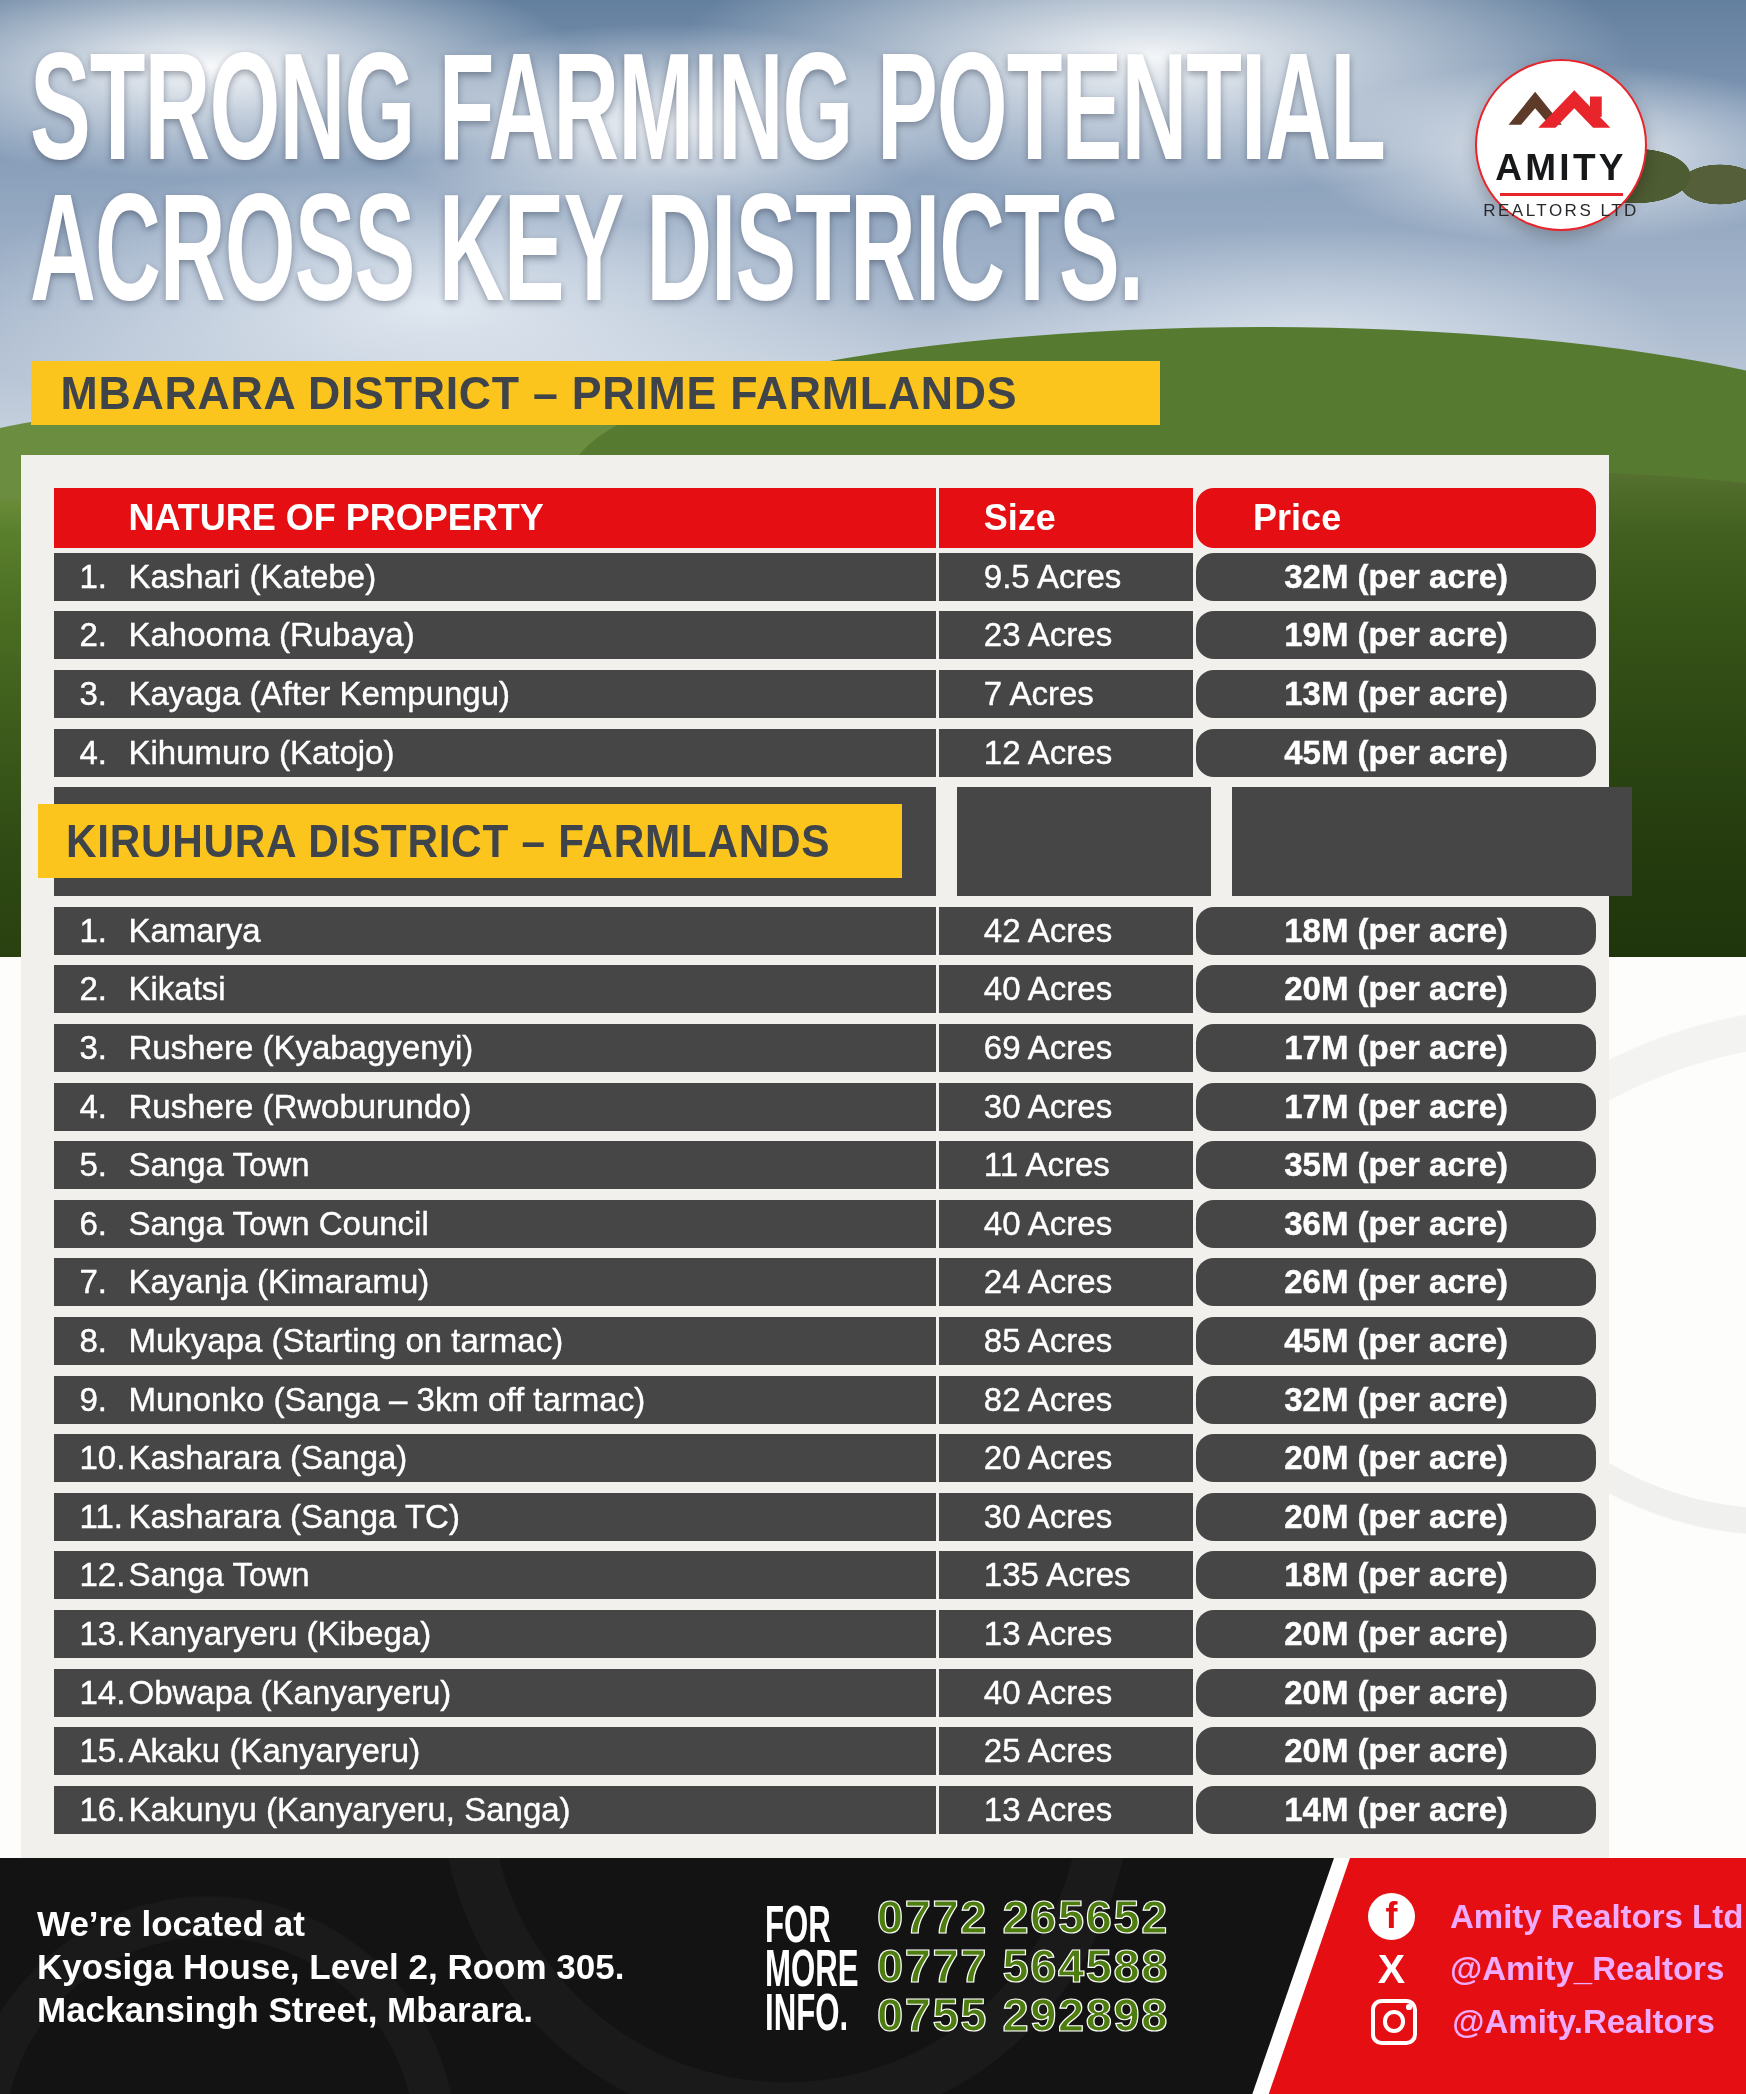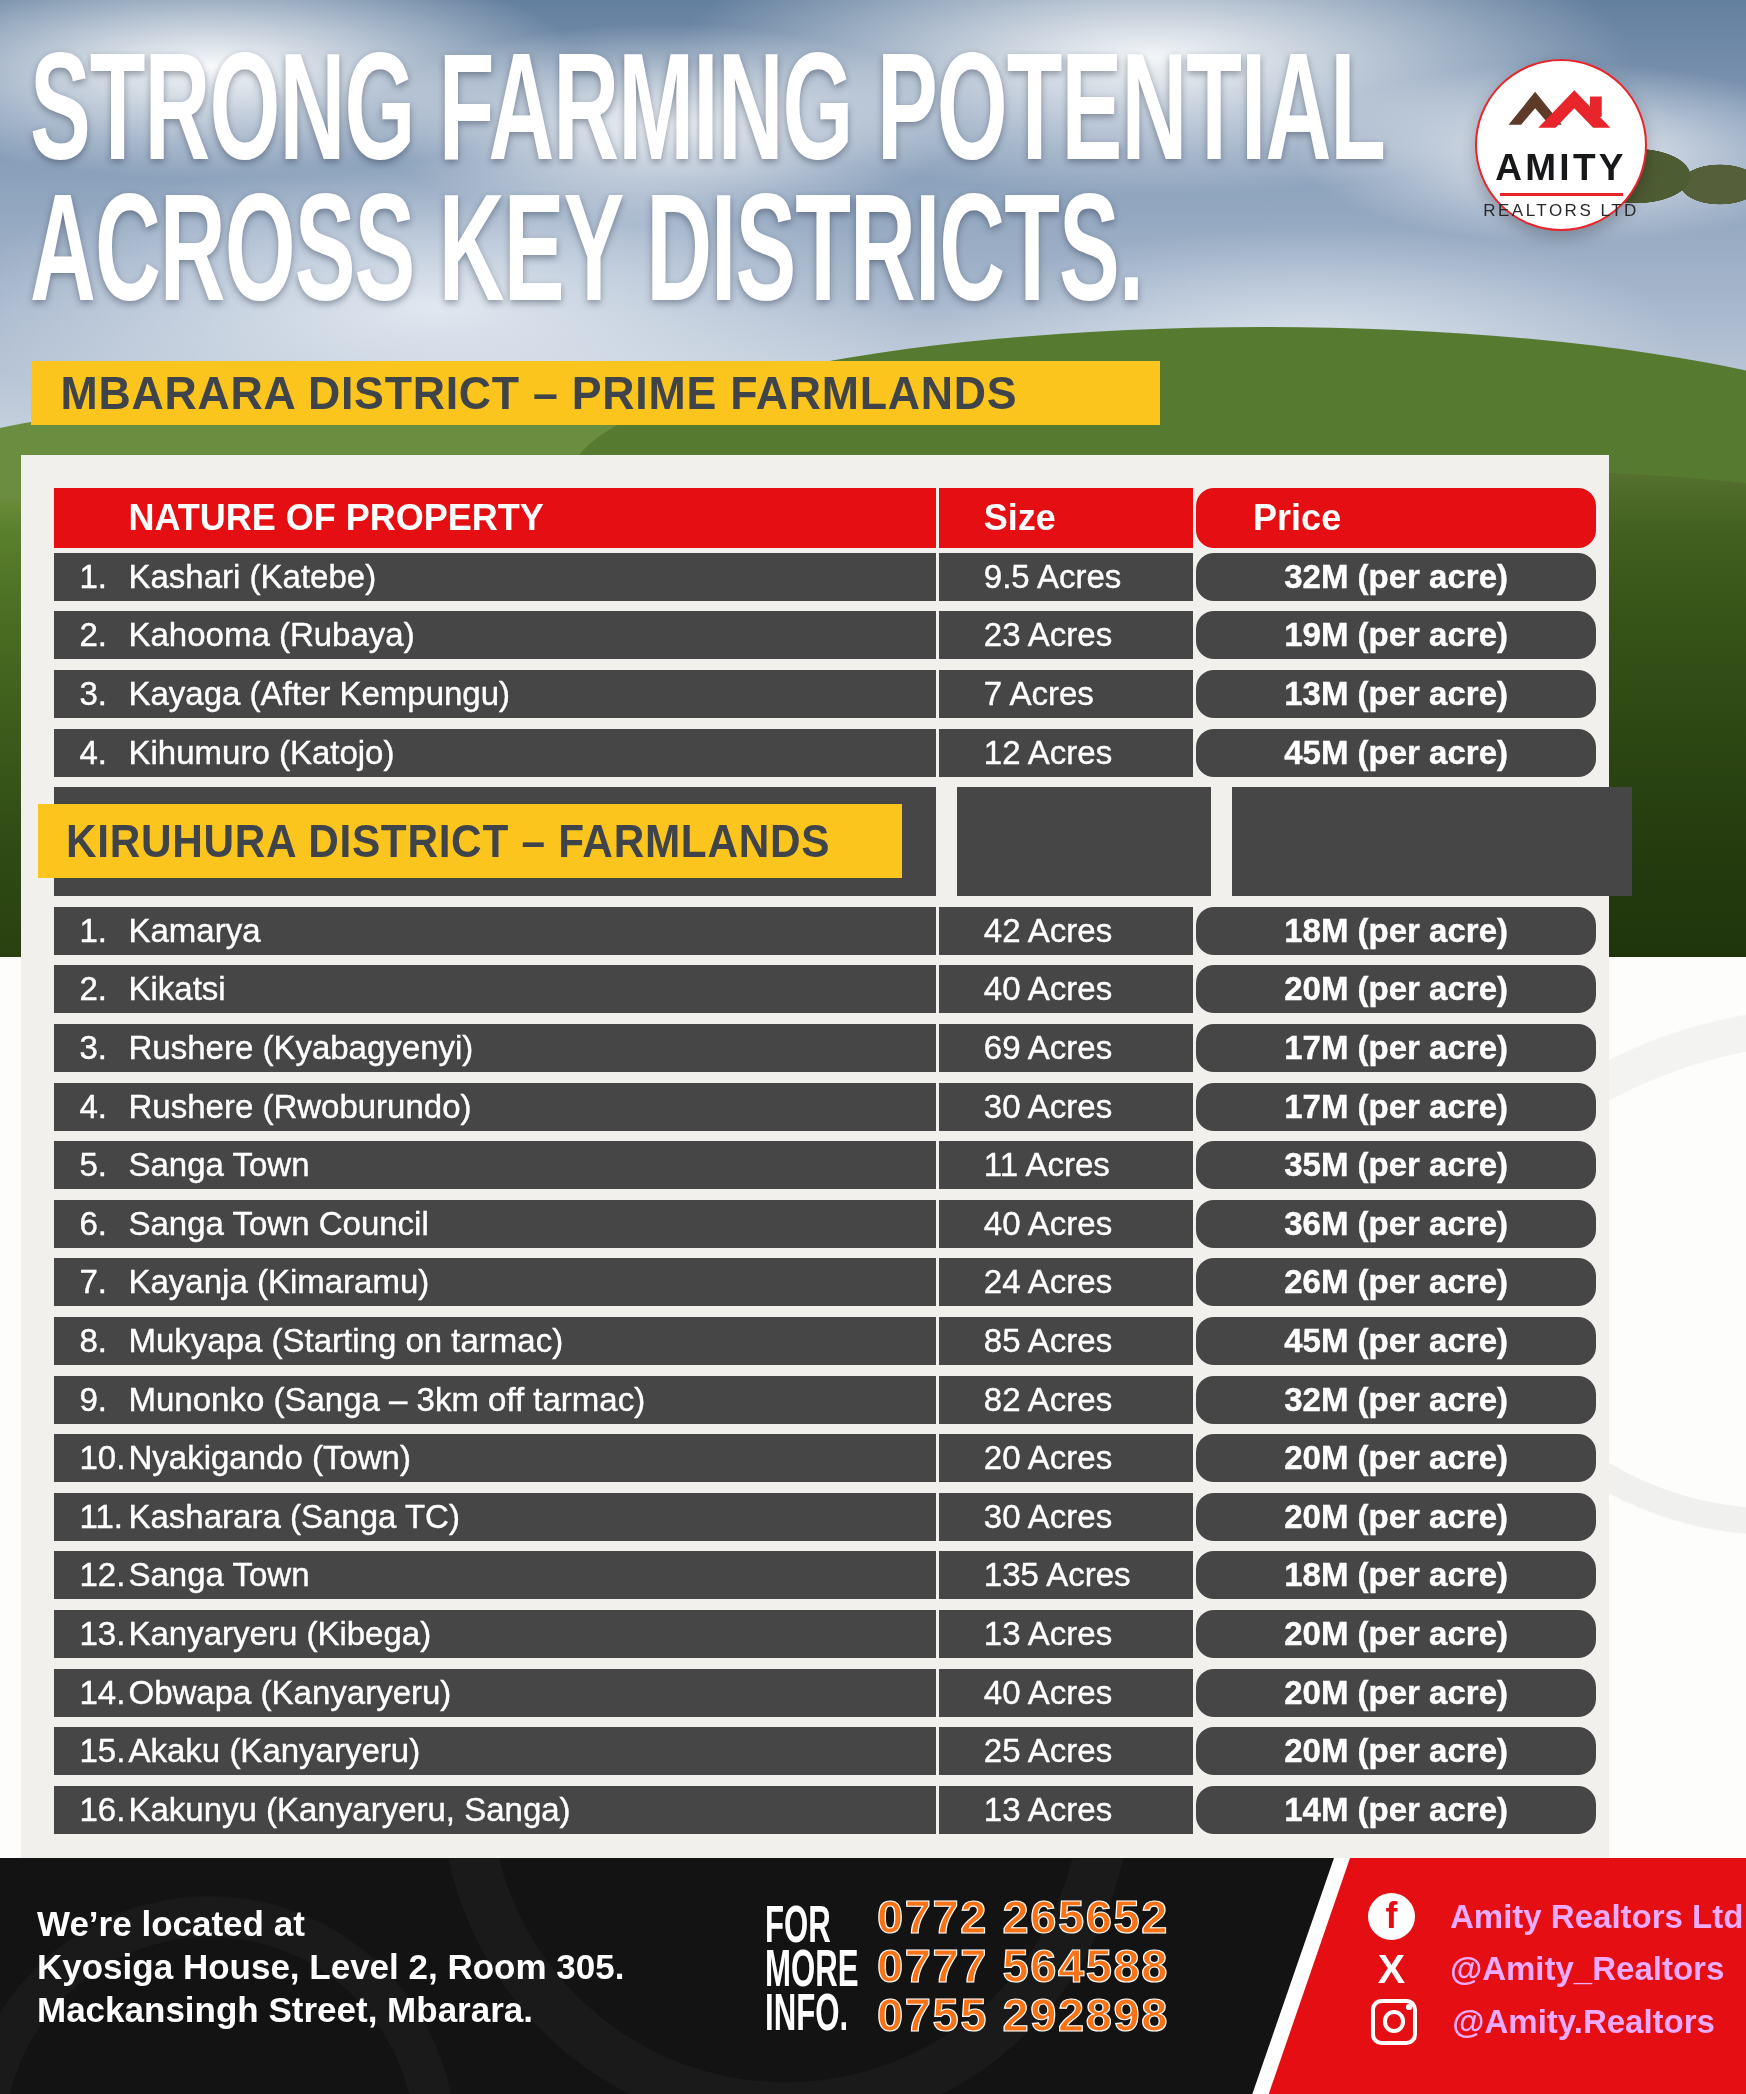--- a/index.html
+++ b/index.html
@@ -76,21 +76,21 @@
     radial-gradient(circle 245px at 12% 120%,transparent 205px,rgba(255,255,255,.03) 206px 245px,transparent 247px),
     radial-gradient(circle 344px at 45% -30%,transparent 295px,rgba(255,255,255,.03) 296px 344px,transparent 345px);}
   .white-stripe{position:absolute;right:0;top:0;width:494px;height:237px;background:#fff;
     clip-path:polygon(82px 0,106px 0,24.5px 237px,0px 237px);}
   .red-wedge{position:absolute;right:0;top:0;width:494px;height:237px;background:#E50E12;
     clip-path:polygon(98px 0,494px 0,494px 237px,16.4px 237px);}
   .located{position:absolute;left:37px;top:44px;color:#fff;font-size:35px;font-weight:700;line-height:43px;white-space:nowrap;}
   .info{position:absolute;left:765px;top:44px;color:#fff;font-size:52px;font-weight:700;line-height:44px;
     transform:scaleX(.6);transform-origin:left top;}
   .info span{display:block;white-space:nowrap;}
-  .phones{position:absolute;left:877px;top:34px;color:#f97316;font-size:47px;font-weight:700;line-height:49px;
+  .phones{position:absolute;left:877px;top:34px;color:#4d7c0f;font-size:47px;font-weight:700;line-height:49px;
     letter-spacing:1.6px;-webkit-text-stroke:1.2px #fff;white-space:nowrap;}
   .socials{position:absolute;left:1368px;top:33px;}
   .social-row{display:flex;align-items:center;height:51px;margin-bottom:1.6px;}
   .social-label{color:#f0abfc;font-size:33px;font-weight:700;margin-left:35px;white-space:nowrap;}
   .fb{width:47px;height:47px;background:#fff;border-radius:50%;color:#E50E12;font-size:36px;font-weight:700;
     text-align:center;line-height:46px;}
   .xi{width:47px;text-align:center;color:#fff;font-size:41px;font-weight:700;}
   .ig{width:38px;height:38px;border:4.1px solid #fff;border-radius:10.6px;position:relative;margin-left:3.3px;}
   .ig:before{content:"";position:absolute;left:50%;top:50%;width:14.7px;height:14.7px;margin:-11.5px 0 0 -11.5px;
     border:4.1px solid #fff;border-radius:50%;}
@@ -253,21 +253,21 @@
           <div class="trow">
             <div class="c cname">
               <span class="num">9.</span><span>Munonko (Sanga – 3km off tarmac)</span>
             </div>
             <div class="c size">82 Acres</div>
             <div class="c price">32M (per acre)</div>
           </div>
 
           <div class="trow">
             <div class="c cname">
-              <span class="num">10.</span><span>Nyakigando (Town)</span>
+              <span class="num">10.</span><span>Kasharara (Sanga)</span>
             </div>
             <div class="c size">20 Acres</div>
             <div class="c price">20M (per acre)</div>
           </div>
 
           <div class="trow">
             <div class="c cname">
               <span class="num">11.</span><span>Kasharara (Sanga TC)</span>
             </div>
             <div class="c size">30 Acres</div>

